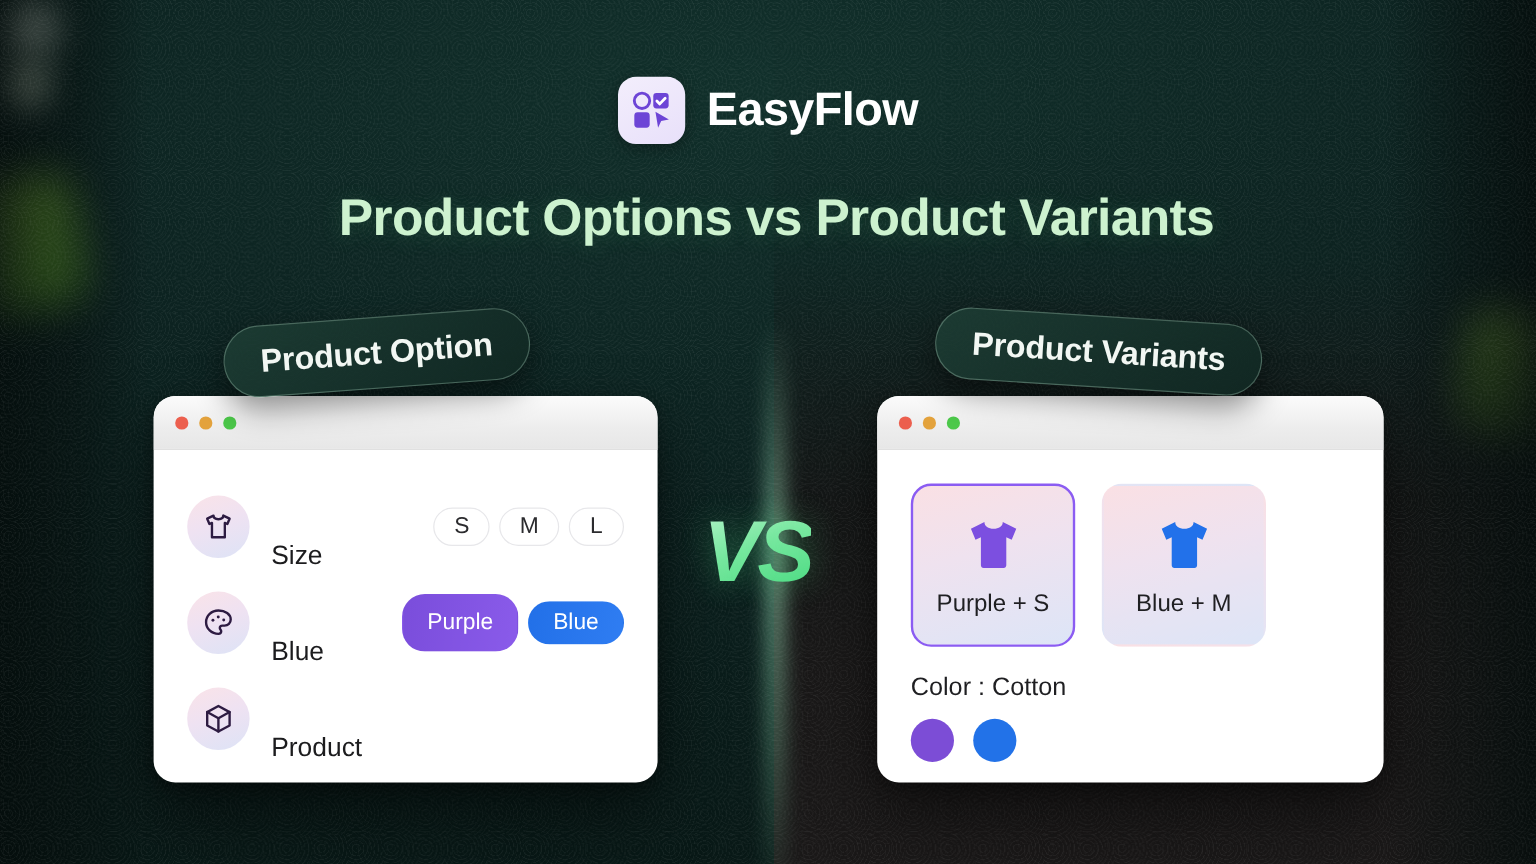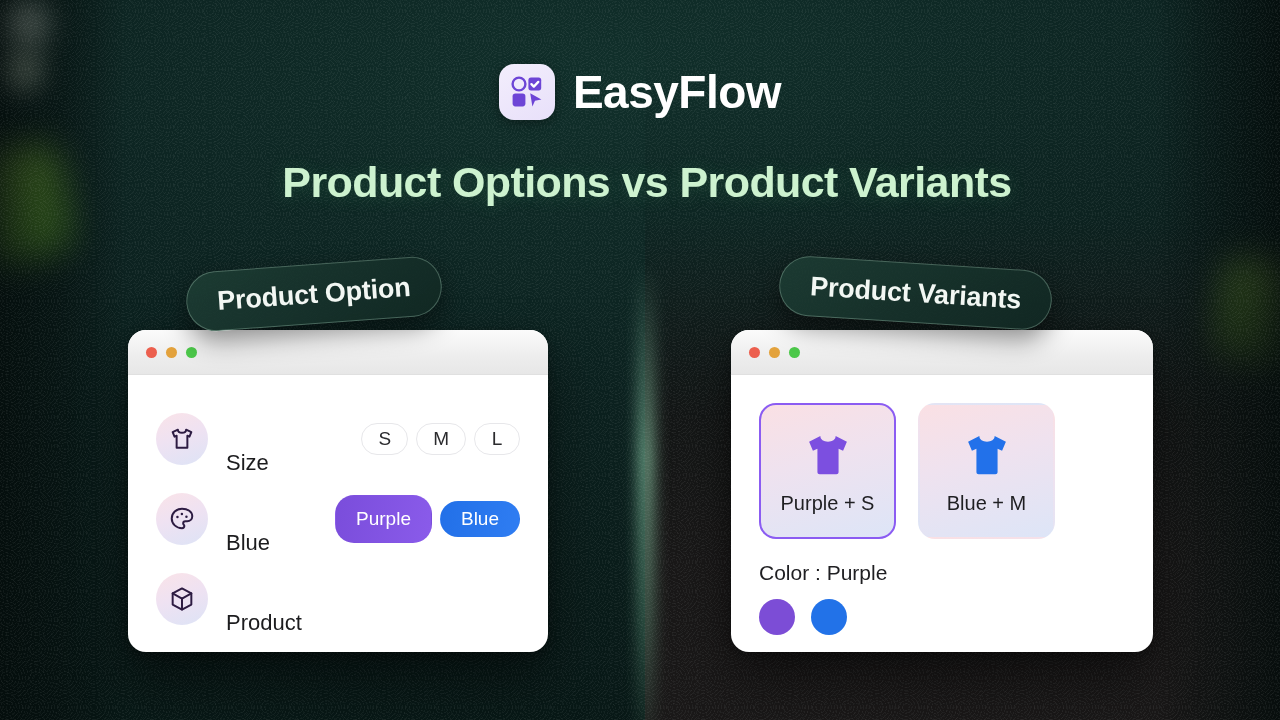--- a/index.html
+++ b/index.html
@@ -93,21 +93,21 @@
     position:absolute; left:0; right:0; top:64px;
     display:flex; align-items:center; justify-content:center; gap:18px;
   }
   .logo-mark {
     width:56px; height:56px; border-radius:15px;
     background:linear-gradient(150deg,#f3eefc 0%,#e8e0fa 100%);
     display:flex; align-items:center; justify-content:center;
     box-shadow:0 3px 12px rgba(0,0,0,.35);
   }
   .brand-name {
-    font-size:46px; font-weight:700; color:#ffffff; letter-spacing:-.5px;
+    font-size:39px; font-weight:700; color:#ffffff; letter-spacing:-.5px;
   }
 
   .headline {
     position:absolute; left:14px; right:0; top:158px;
     text-align:center;
     font-size:43px; font-weight:700; color:#cdf2cf;
     letter-spacing:-.6px;
     text-shadow:0 2px 18px rgba(90,200,130,.18);
   }
 
@@ -342,24 +342,25 @@
                        V9.2 L18.7 10.1 20.4 6.1 15.4 3.6
                        C15.4 5.2 13.9 6.1 12 6.1 10.1 6.1 8.6 5.2 8.6 3.6 Z"></path>
             </svg>
           </span>
           <span class="tile-label">Blue + M</span>
         </div>
 
       </div>
 
       <div class="variant-meta">
-        <div class="variant-meta-label">Color : Purple</div>
+        <div class="variant-meta-label">Color : Cotton</div>
         <div class="swatches">
           <span class="swatch" style="background:#7c4dd6"></span>
           <span class="swatch" style="background:#2272e8"></span>
         </div>
       </div>
 
     </div>
   </div>
 
+  <div class="vs">VS</div>
 
 </div>
 
 </body></html>

